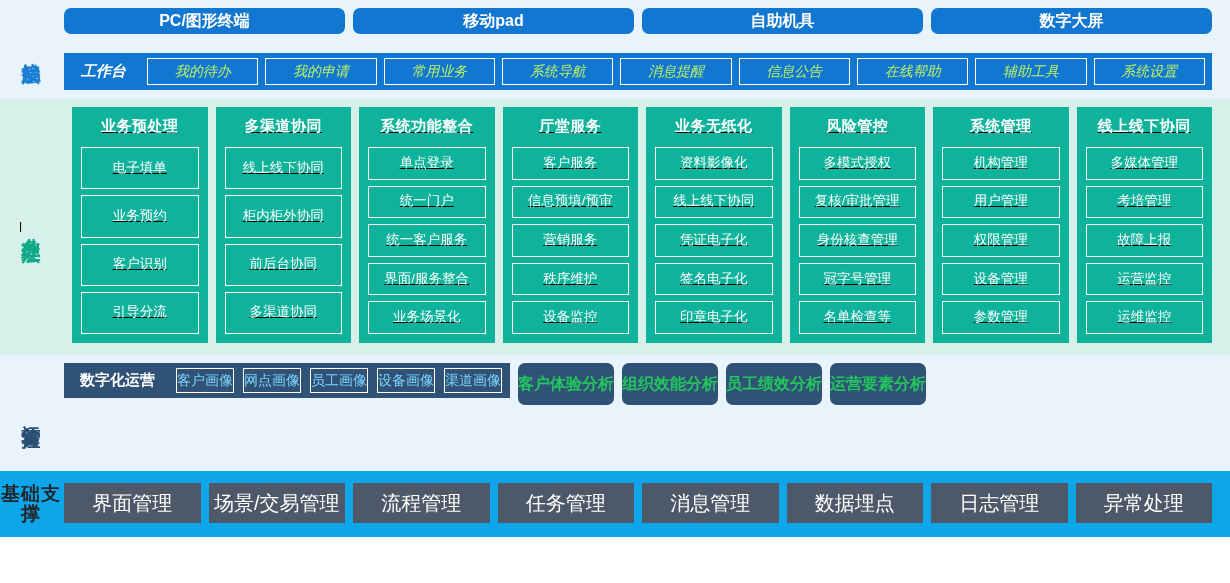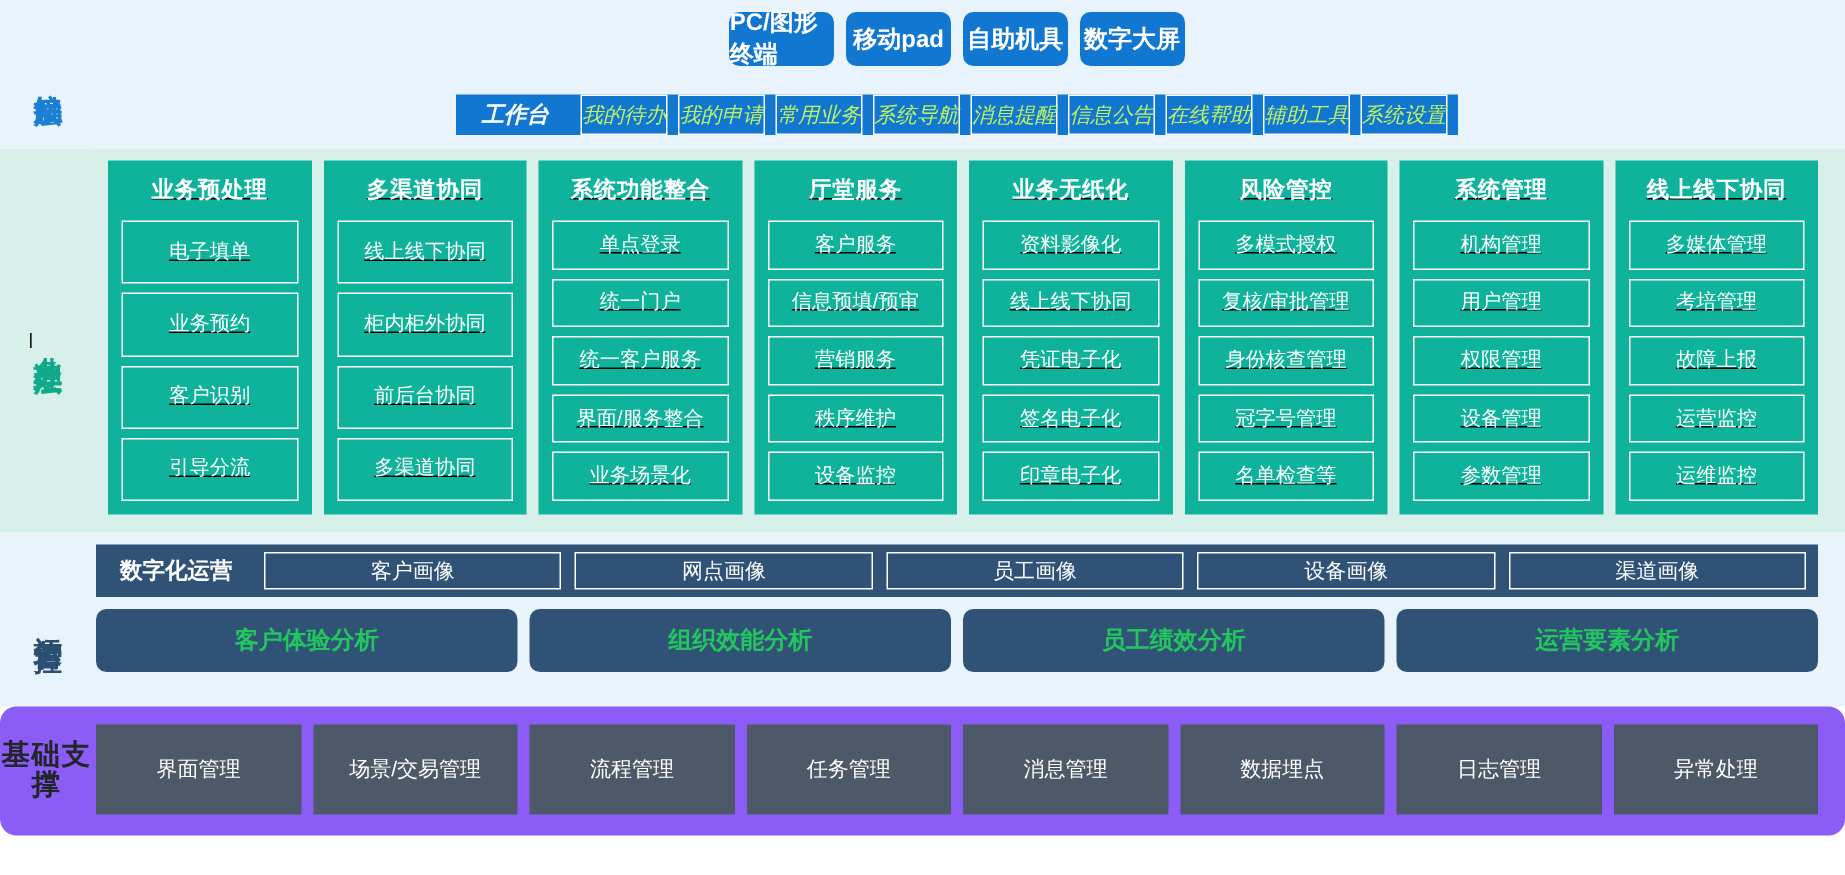--- a/index.html
+++ b/index.html
@@ -18,21 +18,21 @@
     width: 62px; flex: 0 0 62px;
     display: flex; align-items: center; justify-content: center;
     font-weight: bold; line-height: 1.06; text-align: center;
     letter-spacing: 1px;
   }
   .side-vert { writing-mode: vertical-rl; text-orientation: upright; letter-spacing: 2px; }
 
   
   .layer-contact { background: #e8f3fc; height: 99px; padding: 0; }
   .layer-contact .side-label { color: #1b7fd4; font-size: 19px; background: #e8f3fc; }
-  .contact-body { flex: 1; display: flex; flex-direction: column; padding: 8px 18px 9px 2px; gap: 19px; align-items: center; }
+  .contact-body { flex: 1; display: flex; flex-direction: column; padding: 8px 18px 9px 2px; gap: 19px; }
   .contact-row-top { display: flex; gap: 8px; height: 36px; }
   .chan {
     flex: 1; background: #1177d1; border-radius: 7px;
     display: flex; align-items: center; justify-content: center;
     color: #fff; font-size: 16px; font-weight: bold;
   }
   .contact-row-bot {
     height: 51px; background: #1177d1; display: flex; align-items: center;
     padding: 0 7px; gap: 7px; font-style: italic;
   }
@@ -57,45 +57,45 @@
   }
   .biz-item {
     flex: 1; border: 1px solid #ffffff; color: #ffffff;
     display: flex; align-items: center; justify-content: center; text-align: center;
     font-size: 13.5px; line-height: 1.1; padding: 2px 2px;
   }
 
   
   .layer-ops { background: #e8f3fc; height: 116px; }
   .layer-ops .side-label { color: #2b4f72; font-size: 19px; }
-  .ops-body { flex: 1; display: flex; flex-direction: column; padding: 8px 18px 10px 2px; gap: 8px; }
+  .ops-body { flex: 1; display: flex; flex-direction: row; padding: 8px 18px 10px 2px; gap: 8px; }
   .ops-row-top {
     height: 35px; background: #2f5276; display: flex; align-items: center;
     padding: 0 8px; gap: 9px;
   }
   .ops-label { color:#fff; font-size:15px; font-weight:bold; padding:0 12px 0 8px; white-space:nowrap; }
   .ops-box {
-    flex: 1; height: 25px; border: 1px solid #ffffff; color: #ffffff;
+    flex: 1; height: 25px; border: 1px solid #ffffff; color: #7dd3fc;
     display: flex; align-items: center; justify-content: center; font-size: 14px;
   }
   .ops-row-bot { height: 42px; display: flex; gap: 8px; }
   .ops-pill {
     flex: 1; background: #2f5276; border-radius: 7px; color: #22c55e;
     display: flex; align-items: center; justify-content: center;
     font-size: 16px; font-weight: bold;
   }
 
   
-  .layer-base { background: #8b5cf6; height: 86px; border-radius: 11px; }
+  .layer-base { background: #0ea5e9; height: 66px; }
   .layer-base .side-label { color: #21262b; font-size: 19px; }
   .base-body { flex: 1; display: flex; gap: 8px; padding: 12px 18px 14px 2px; }
   .base-box {
     flex: 1; background: #4d5868; color: #ffffff;
     display: flex; align-items: center; justify-content: center;
-    font-size: 14px; white-space: nowrap;
+    font-size: 20px; white-space: nowrap;
   }
 </style>
 </head>
 <body>
 
 <div class="page">
 
   <div class="band layer-contact">
     <div class="side-label">
       <span class="side-vert">接触层</span>

